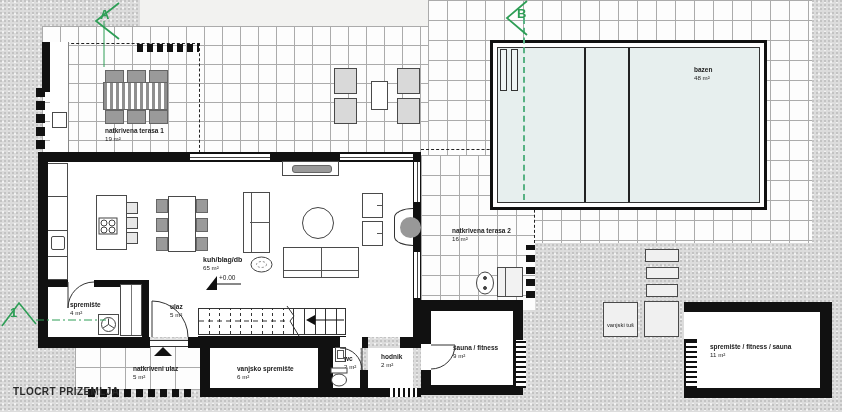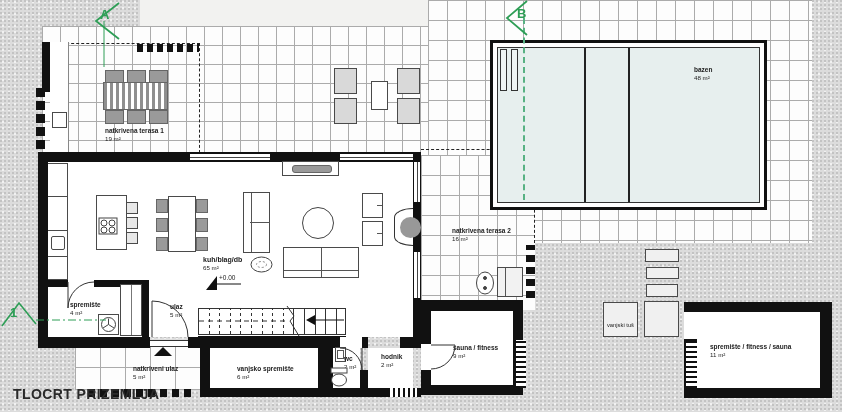--- a/index.html
+++ b/index.html
@@ -297,15 +297,15 @@
     <span>vanjski tuš</span>
   </div>
   <div class="lbl zl" style="left:710px;top:343px;">
     <span class="nm">spremište / fitness / sauna</span><br>
     <span class="ar">11 m²</span>
   </div>
 
   <div class="marker zl" style="left:100px;top:7px;">A</div>
   <div class="marker zl" style="left:517px;top:6px;">B</div>
   <div class="marker zl" style="left:10px;top:305px;">1</div>
-  <div class="abs zl" style="left:13px;top:386px;font-size:14px;font-weight:600;color:#2a2a2a;letter-spacing:.4px;">TLOCRT PRIZEMLJA</div>
+  <div class="abs zl" style="left:13px;top:386px;font-size:10px;font-weight:600;color:#2a2a2a;letter-spacing:.4px;">TLOCRT PRIZEMLJA</div>
 
 </div>
 
 </body></html>

